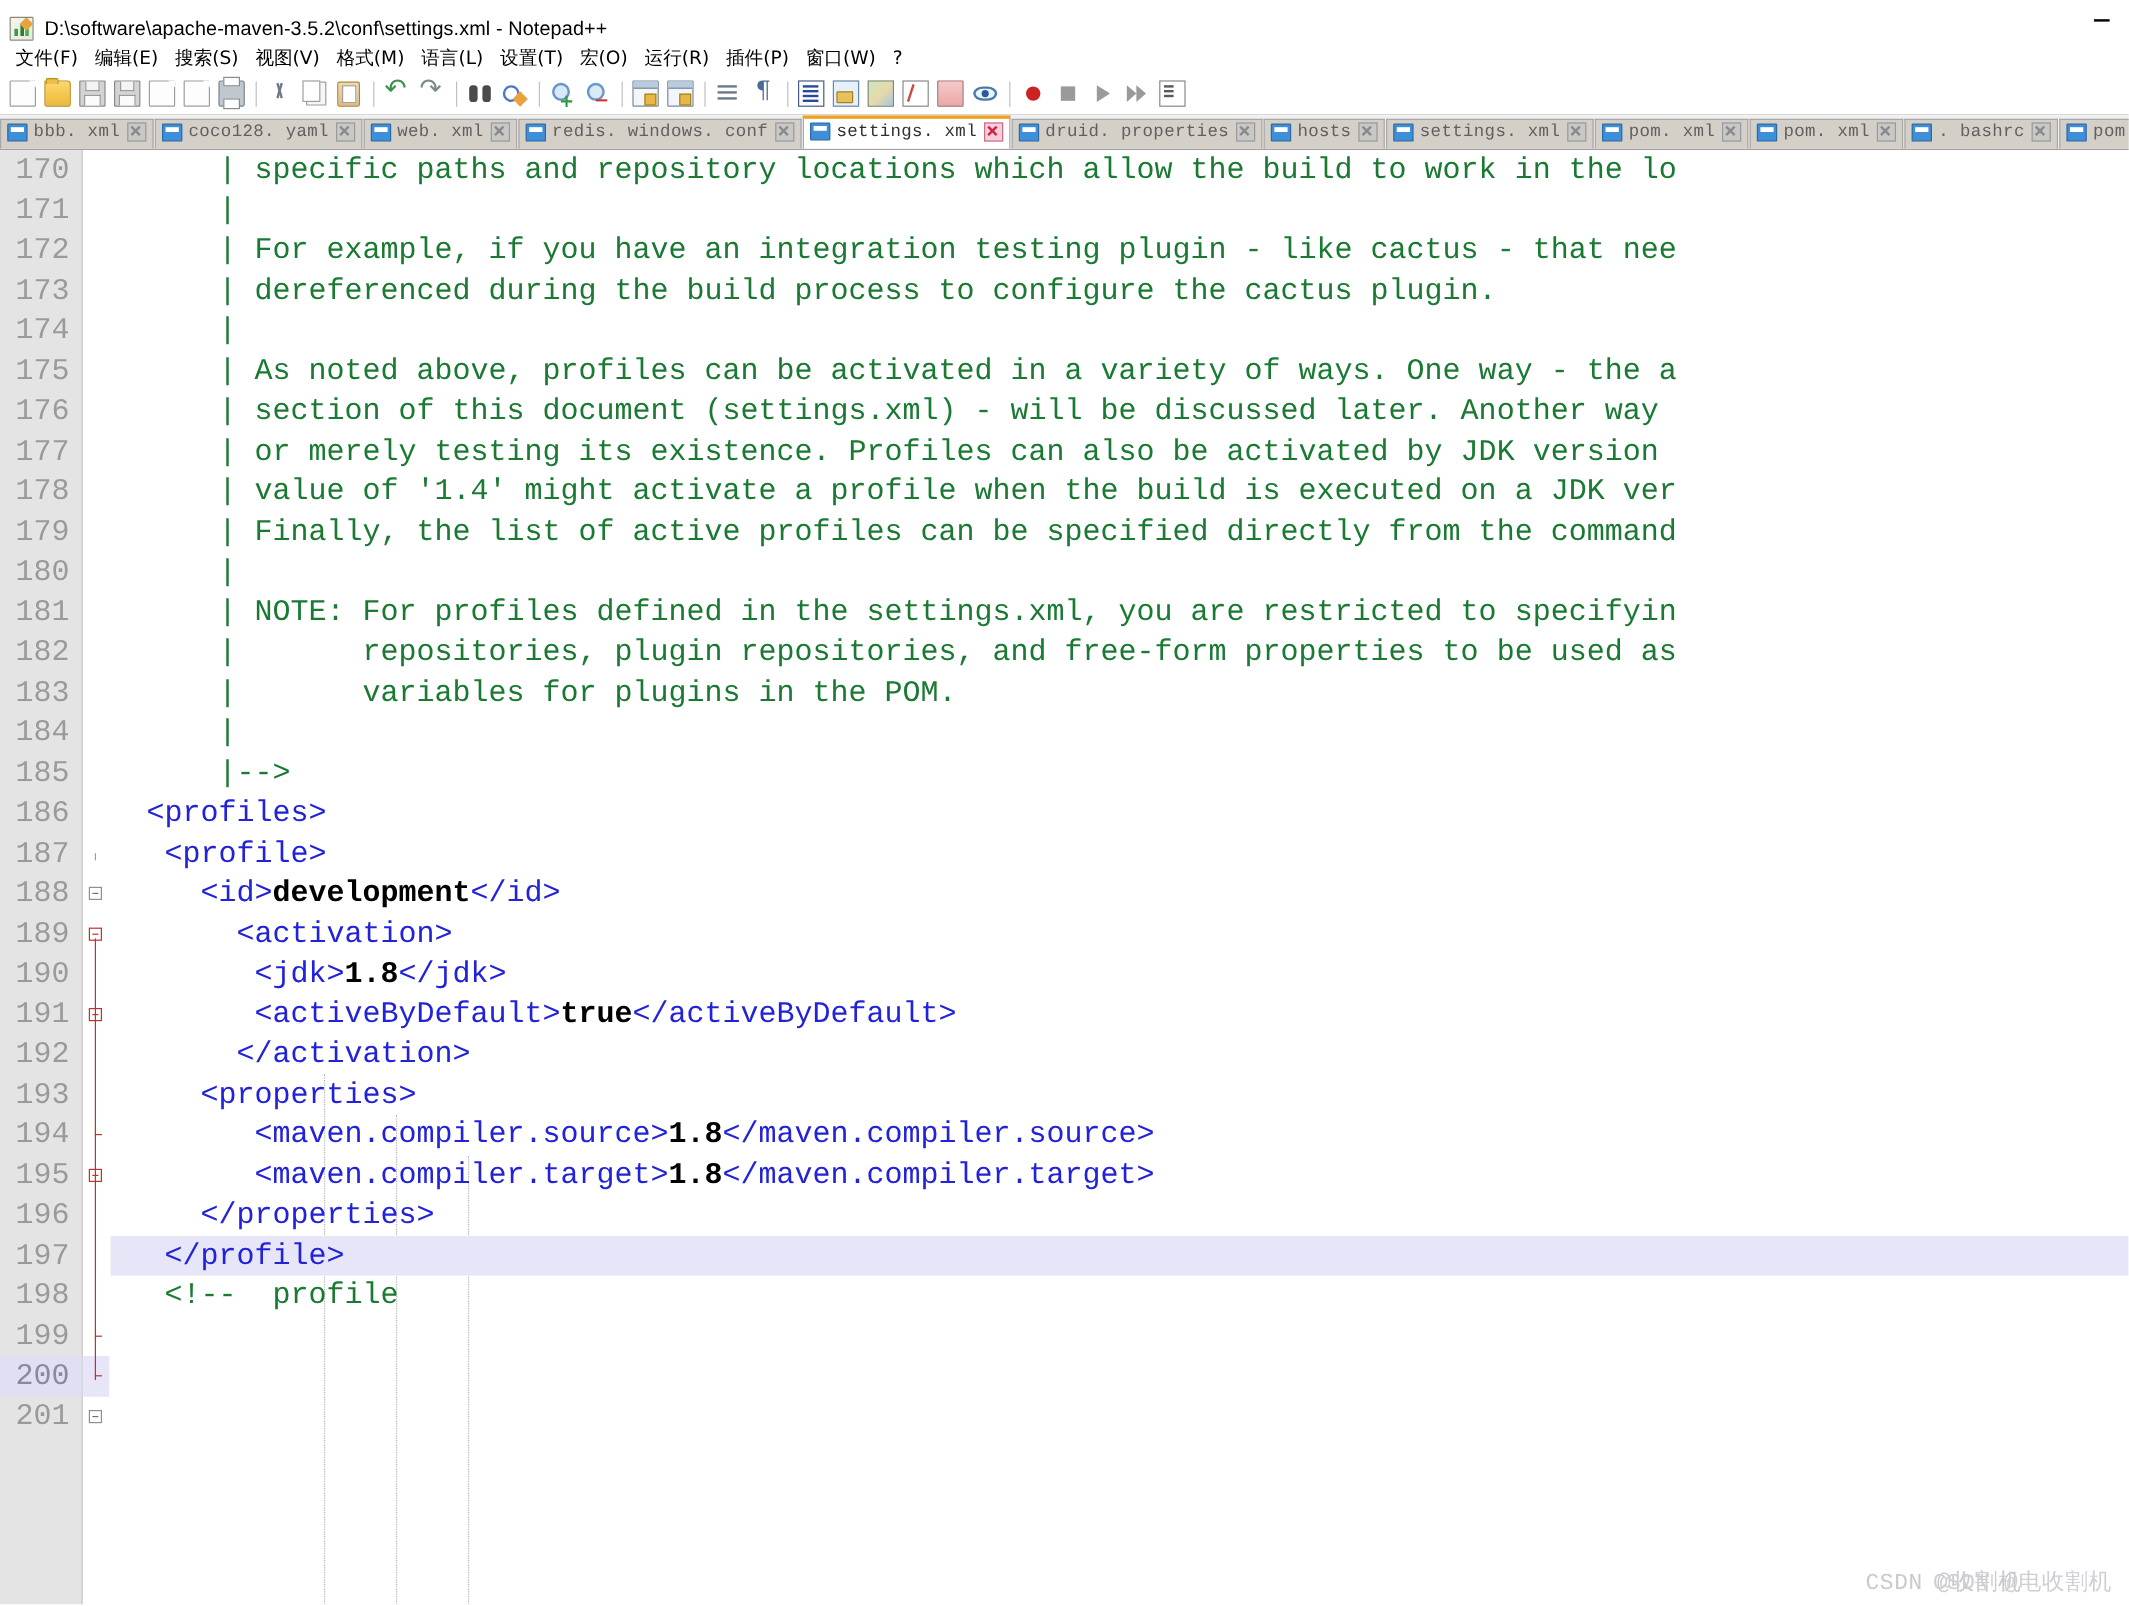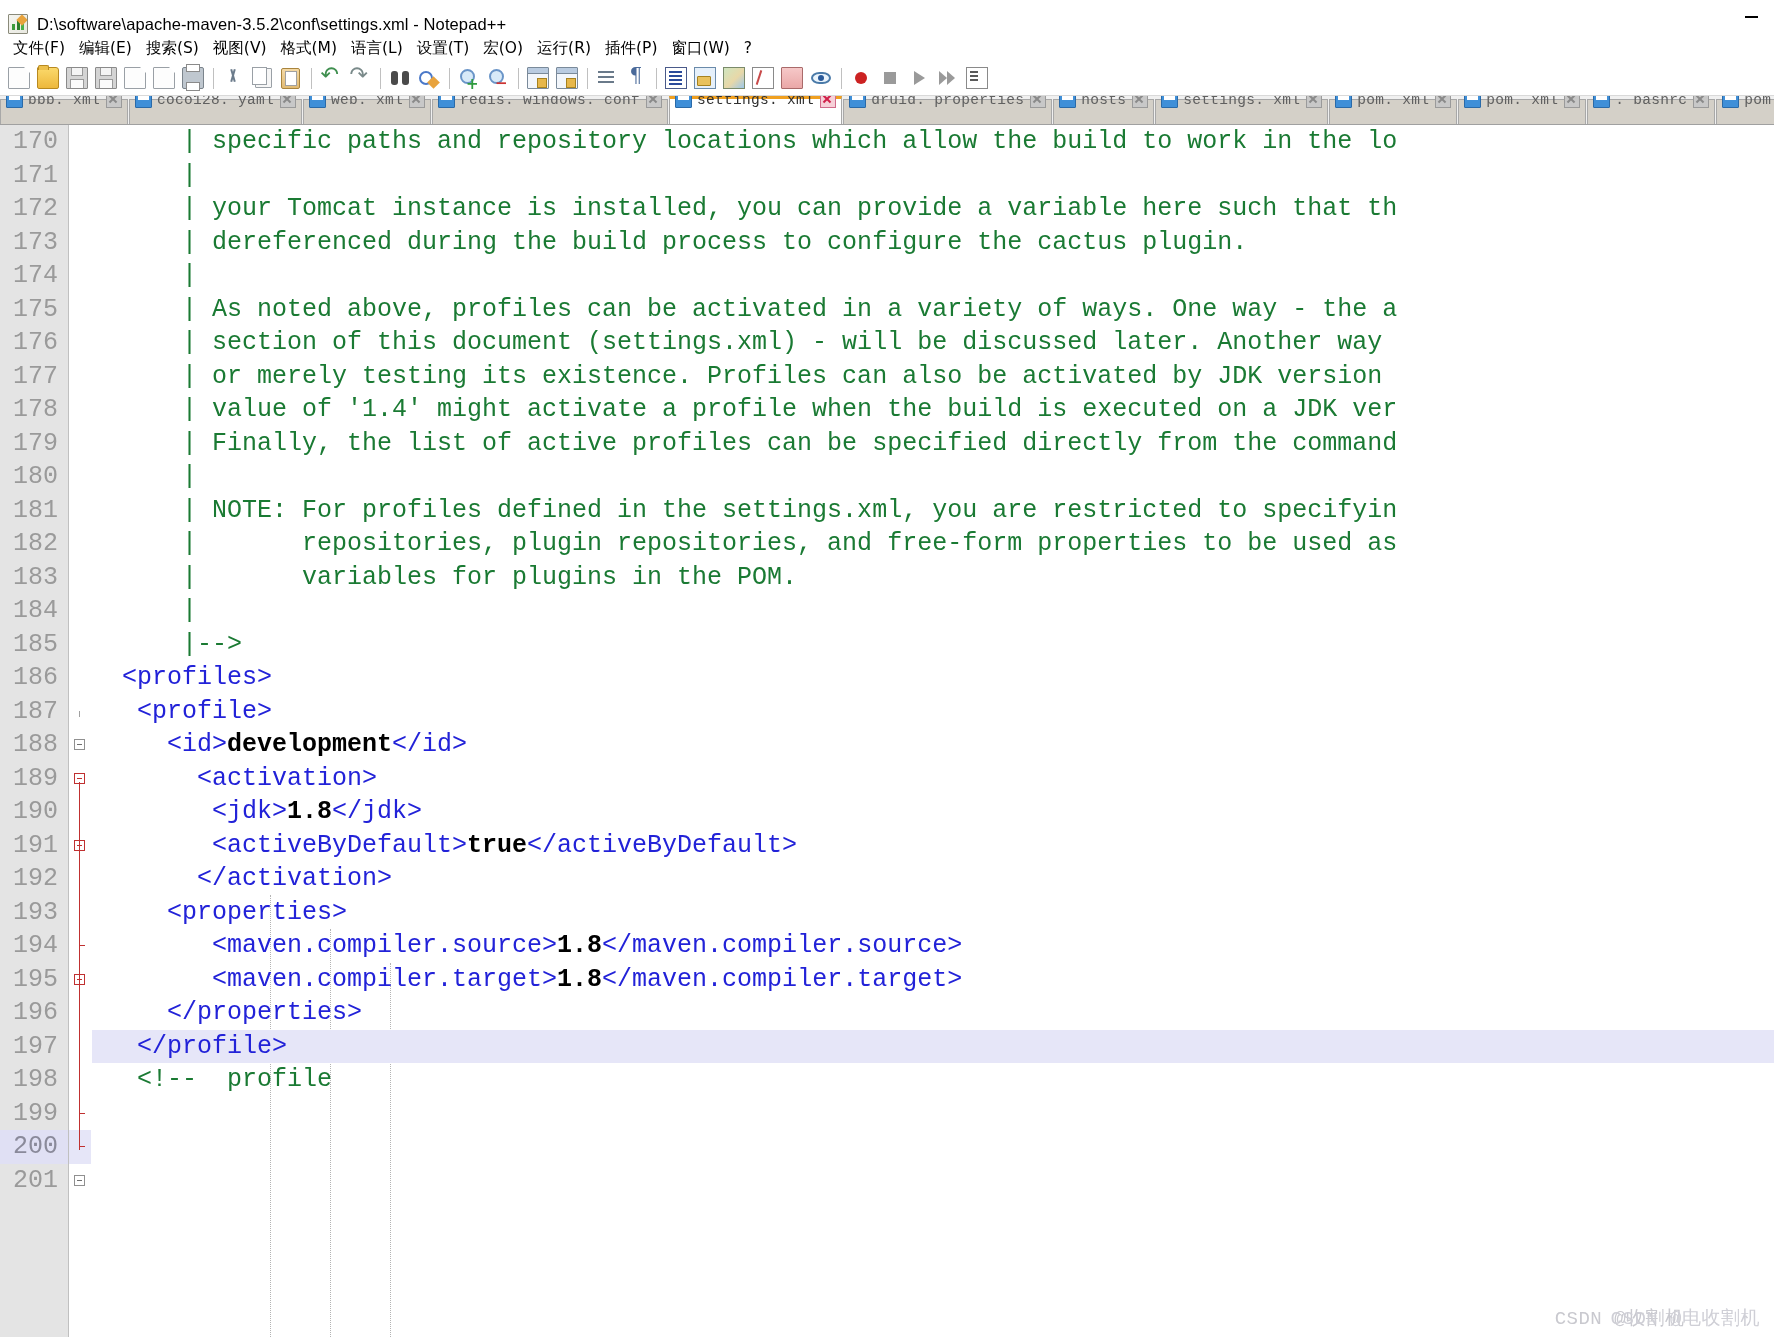--- a/index.html
+++ b/index.html
@@ -318,22 +318,22 @@
     background: #f0f0f0;
     display: flex;
     align-items: flex-end;
     border-bottom: 1px solid #a0a0a0;
     overflow: hidden;
     position: relative;
   }
   .tab {
     height: 25px;
     display: flex;
-    align-items: flex-end;
-    padding: 0 5px 16px 5px;
+    align-items: center;
+    padding: 0 5px 4px 5px;
     background: #d4d0c8;
     border: 1px solid #a8a8a8;
     border-bottom: none;
     margin-right: 1px;
     box-sizing: border-box;
     position: relative;
     flex: 0 0 auto;
     white-space: nowrap;
   }
   .tab.active {
@@ -771,21 +771,21 @@
       <div class="foldbox" style="top: 1049.5px;"></div>
       <div class="foldvline" style="top: 656.5px; height: 368.5px;"></div>
       <div class="foldvline gray" style="top: 585.5px; height: 6px;"></div>
     </div>
   <div class="code-area" id="codearea">
     <div class="iguide" style="left:178px; top:770px;"></div>
     <div class="iguide" style="left:238px; top:804px;"></div>
     <div class="iguide" style="left:298px; top:838px;"></div>
   <div class="line"><span class="cmt">      | specific paths and repository locations which allow the build to work in the lo</span></div>
       <div class="line"><span class="cmt">      |</span></div>
-      <div class="line"><span class="cmt">      | your Tomcat instance is installed, you can provide a variable here such that th</span></div>
+      <div class="line"><span class="cmt">      | For example, if you have an integration testing plugin - like cactus - that nee</span></div>
       <div class="line"><span class="cmt">      | dereferenced during the build process to configure the cactus plugin.</span></div>
       <div class="line"><span class="cmt">      |</span></div>
       <div class="line"><span class="cmt">      | As noted above, profiles can be activated in a variety of ways. One way - the a</span></div>
       <div class="line"><span class="cmt">      | section of this document (settings.xml) - will be discussed later. Another way </span></div>
       <div class="line"><span class="cmt">      | or merely testing its existence. Profiles can also be activated by JDK version </span></div>
       <div class="line"><span class="cmt">      | value of '1.4' might activate a profile when the build is executed on a JDK ver</span></div>
       <div class="line"><span class="cmt">      | Finally, the list of active profiles can be specified directly from the command</span></div>
       <div class="line"><span class="cmt">      |</span></div>
       <div class="line"><span class="cmt">      | NOTE: For profiles defined in the settings.xml, you are restricted to specifyin</span></div>
       <div class="line"><span class="cmt">      |       repositories, plugin repositories, and free-form properties to be used as</span></div>

